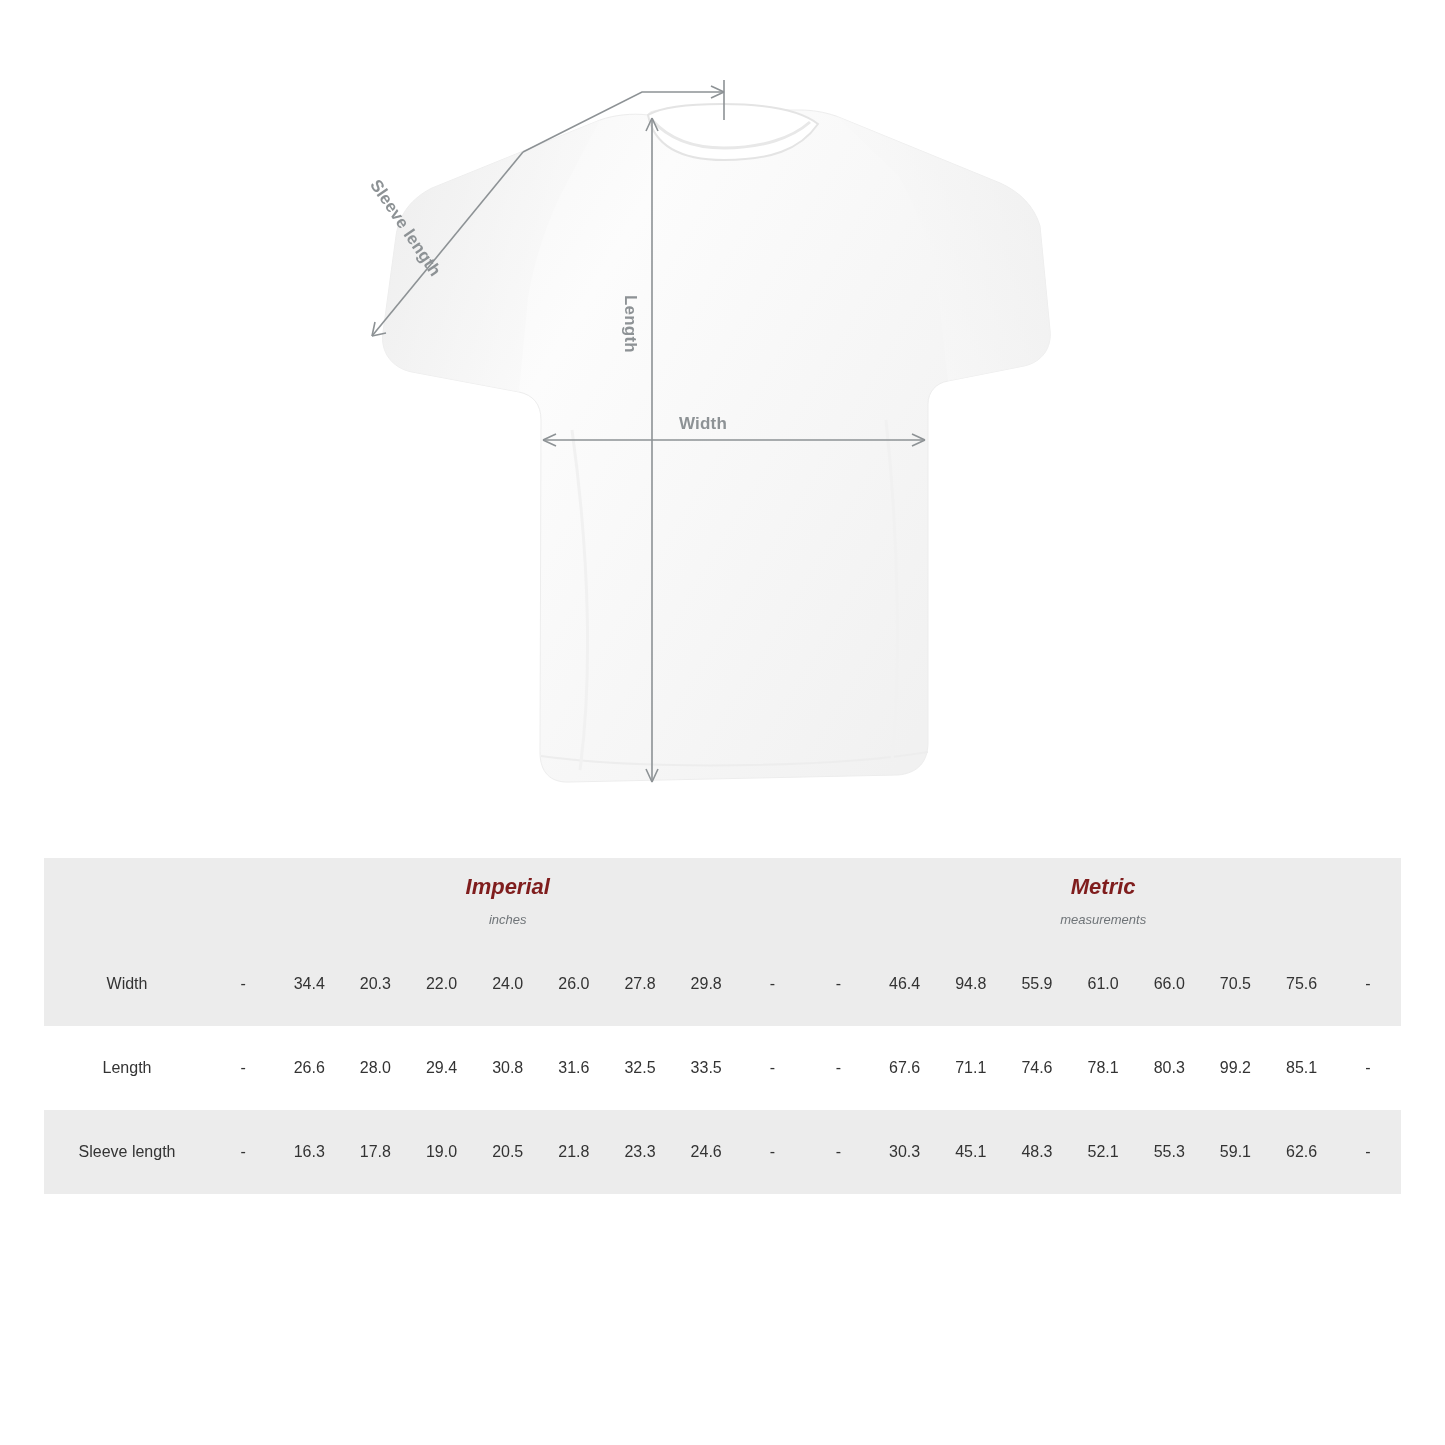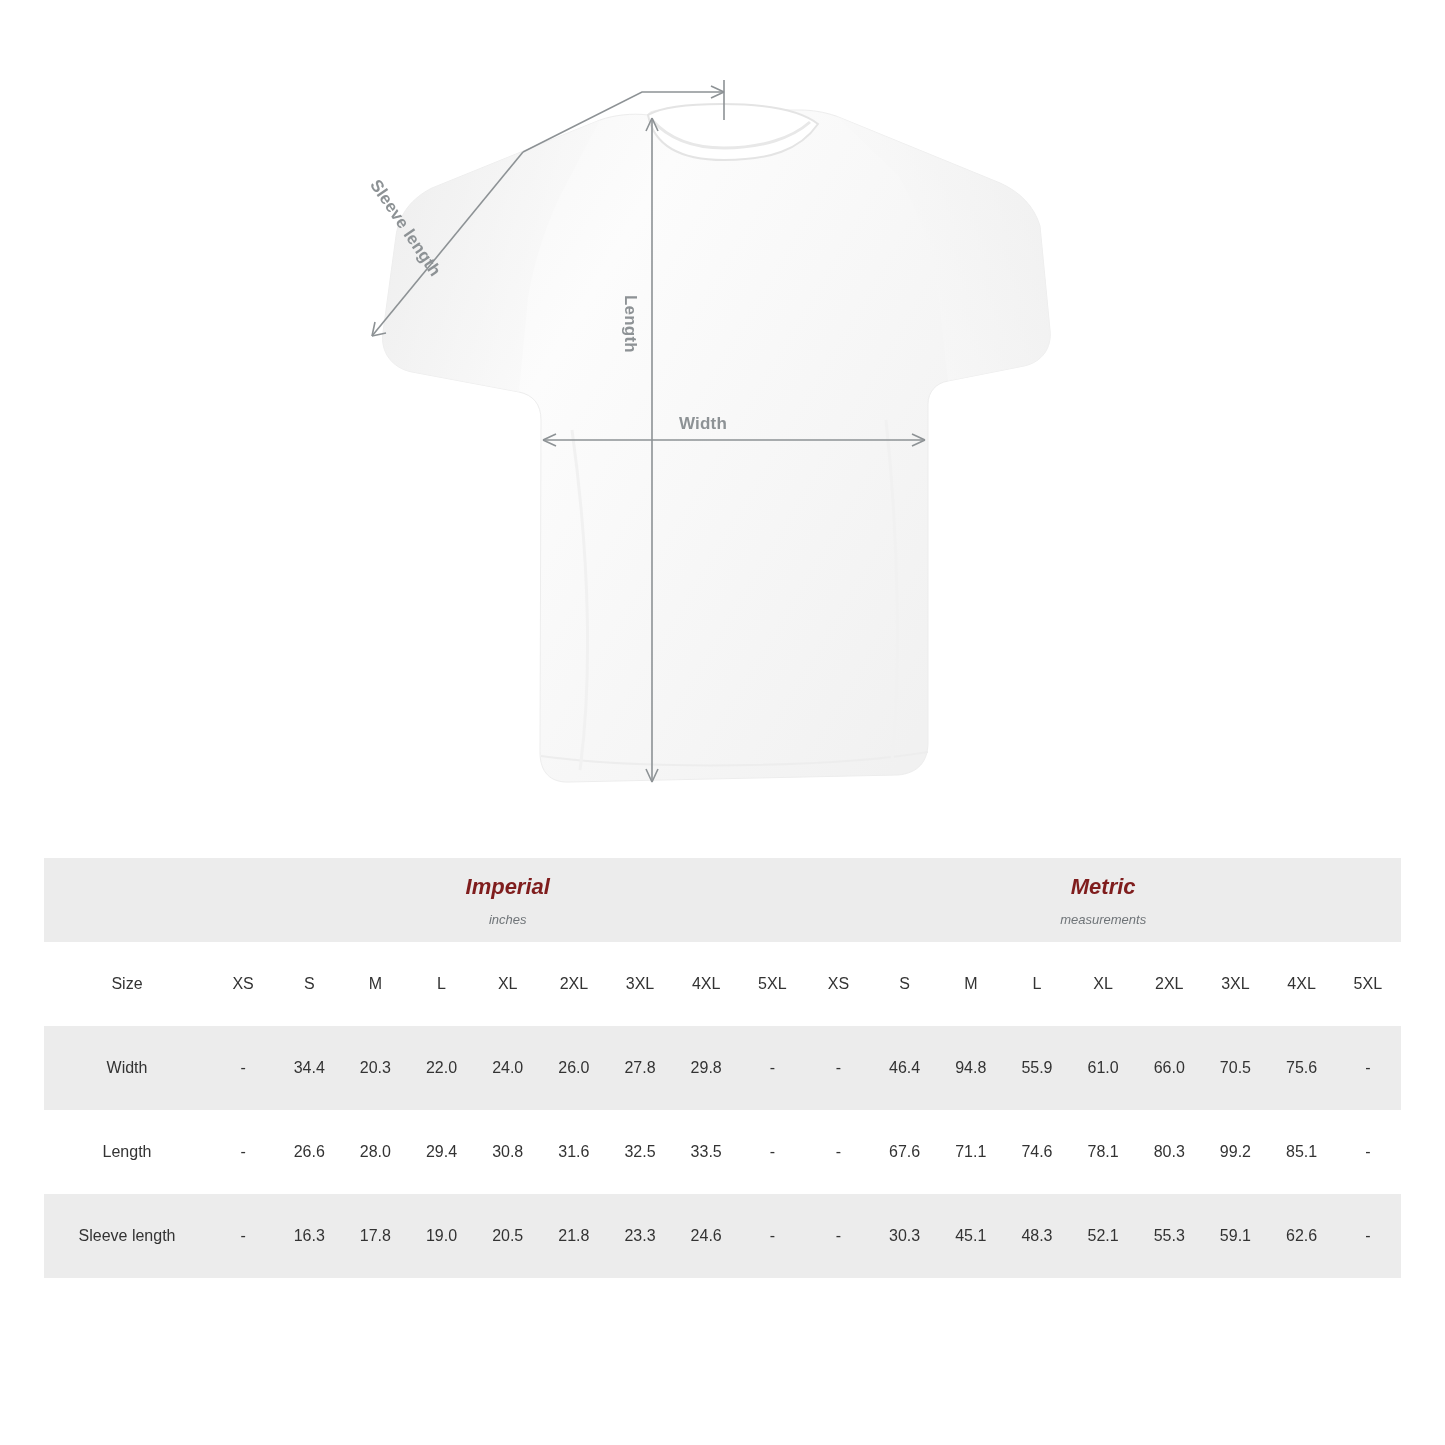--- a/index.html
+++ b/index.html
@@ -227,41 +227,20 @@
           <td colspan="9">
             <div class="unit-title">Imperial</div>
             <div class="unit-sub">inches</div>
           </td>
           <td colspan="9">
             <div class="unit-title">Metric</div>
             <div class="unit-sub">measurements</div>
           </td>
         </tr>
 
-        <tr class="head-row">
-          <td class="cell-first col-head">Size</td>
-          <td class="col-head">XS</td>
-          <td class="col-head">S</td>
-          <td class="col-head">M</td>
-          <td class="col-head">L</td>
-          <td class="col-head">XL</td>
-          <td class="col-head">2XL</td>
-          <td class="col-head">3XL</td>
-          <td class="col-head">4XL</td>
-          <td class="col-head">5XL</td>
-          <td class="col-head">XS</td>
-          <td class="col-head">S</td>
-          <td class="col-head">M</td>
-          <td class="col-head">L</td>
-          <td class="col-head">XL</td>
-          <td class="col-head">2XL</td>
-          <td class="col-head">3XL</td>
-          <td class="col-head">4XL</td>
-          <td class="col-head">5XL</td>
-        </tr>
 
         <tr class="row-alt">
           <td class="cell-first row-head">Width</td>
           <td>-</td>
           <td>34.4</td>
           <td>20.3</td>
           <td>22.0</td>
           <td>24.0</td>
           <td>26.0</td>
           <td>27.8</td>

